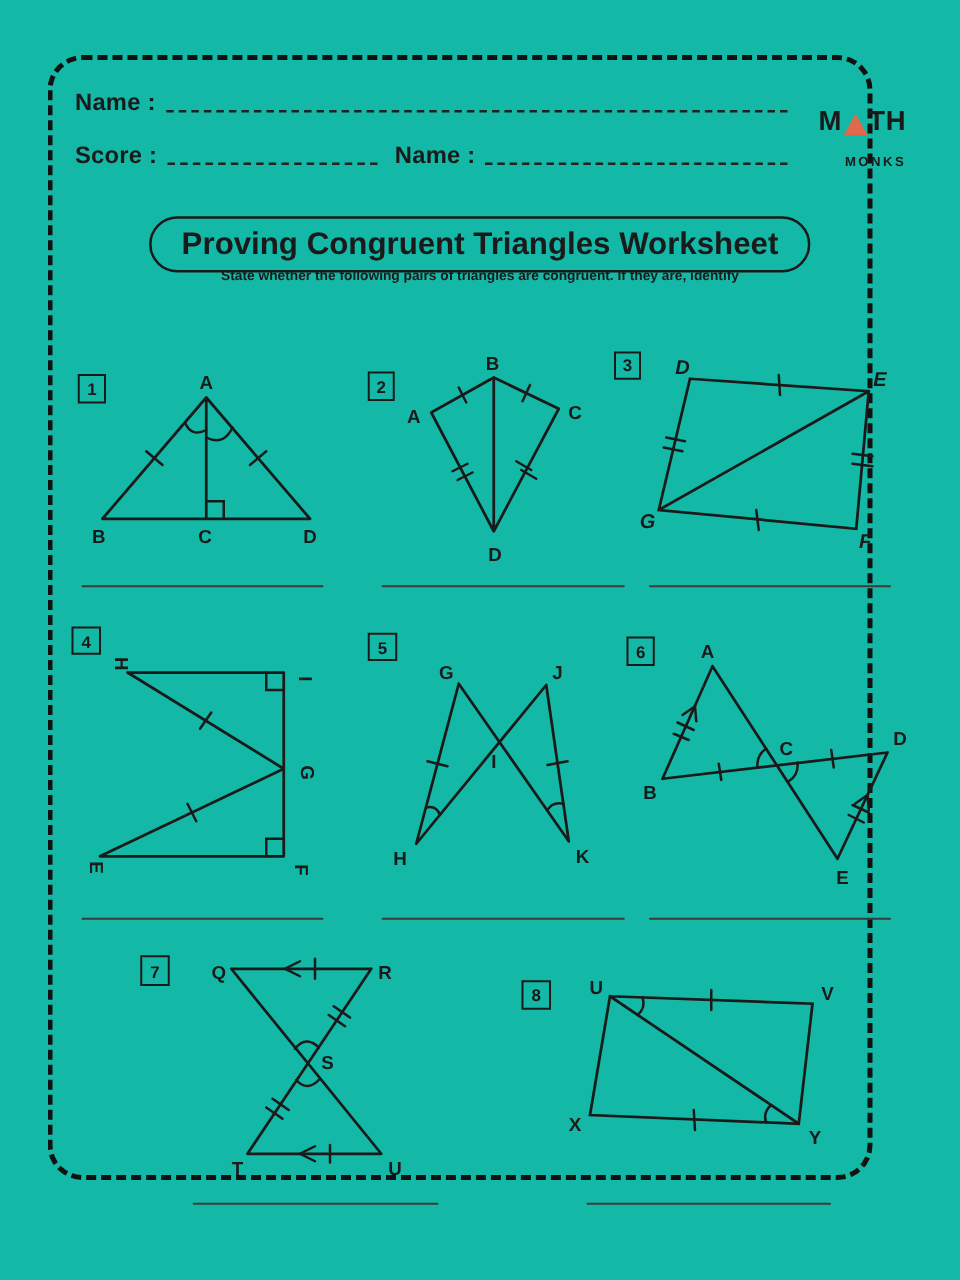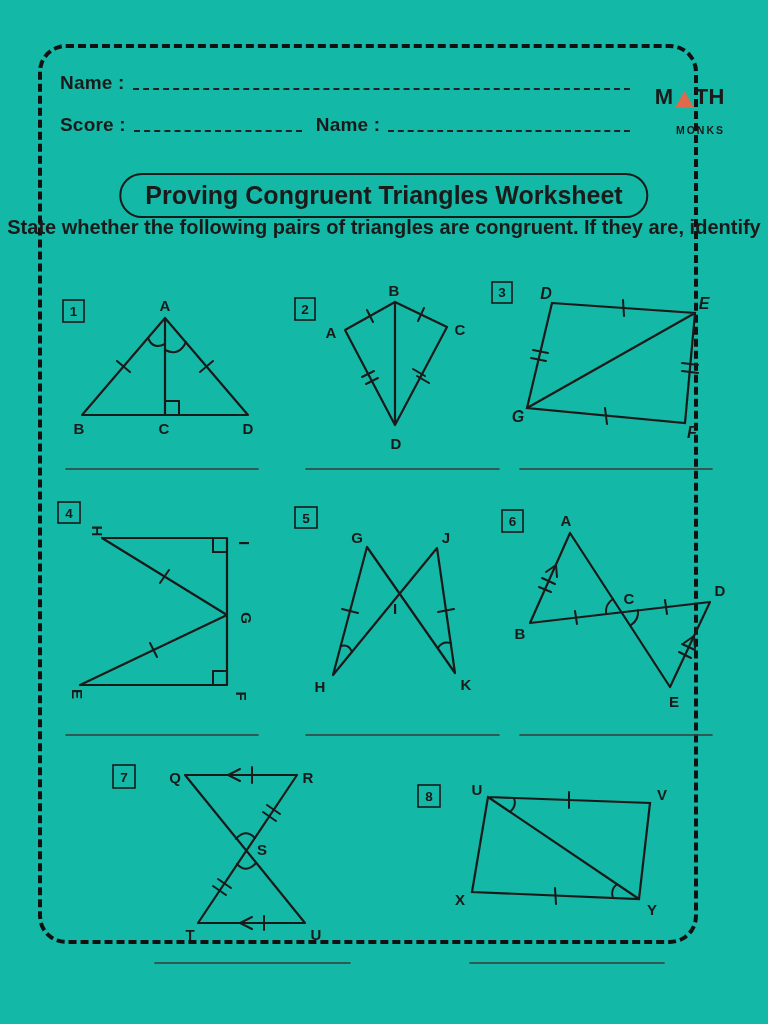--- a/index.html
+++ b/index.html
@@ -28,21 +28,21 @@
   .logo-sub{font-size:10.5px;font-weight:700;letter-spacing:2px;margin-top:16px;}
   
   .title-pill{
     position:absolute;left:50%;top:161px;transform:translateX(-50%);
     border:2.5px solid #1a1a1a;border-radius:24px;padding:6px 24px;
     font-size:25px;font-weight:700;white-space:nowrap;margin-top:12px;
   }
   
   .instructions{
     position:absolute;left:0;top:214px;width:768px;text-align:center;
-    font-size:20px;font-weight:600;line-height:1.35;
+    font-size:11px;font-weight:600;line-height:1.35;
   }
   
   svg.figs{position:absolute;left:0;top:0;}
   svg.figs line, svg.figs path, svg.figs polyline{stroke:#1a1a1a;stroke-width:2.2;fill:none;stroke-linecap:round;}
   svg.figs .thin{stroke-width:2;}
   svg.figs rect.numbox{fill:none;stroke:#1a1a1a;stroke-width:1.6;}
   svg.figs text{fill:#1a1a1a;font-family:"Liberation Sans",sans-serif;font-size:15px;font-weight:600;stroke:none;}
   svg.figs text.num{font-size:13.5px;font-weight:700;}
   svg.figs text.ital{font-style:italic;font-size:16px;}
   svg.figs line.ans{stroke:#3a3a3a;stroke-width:1.6;}

